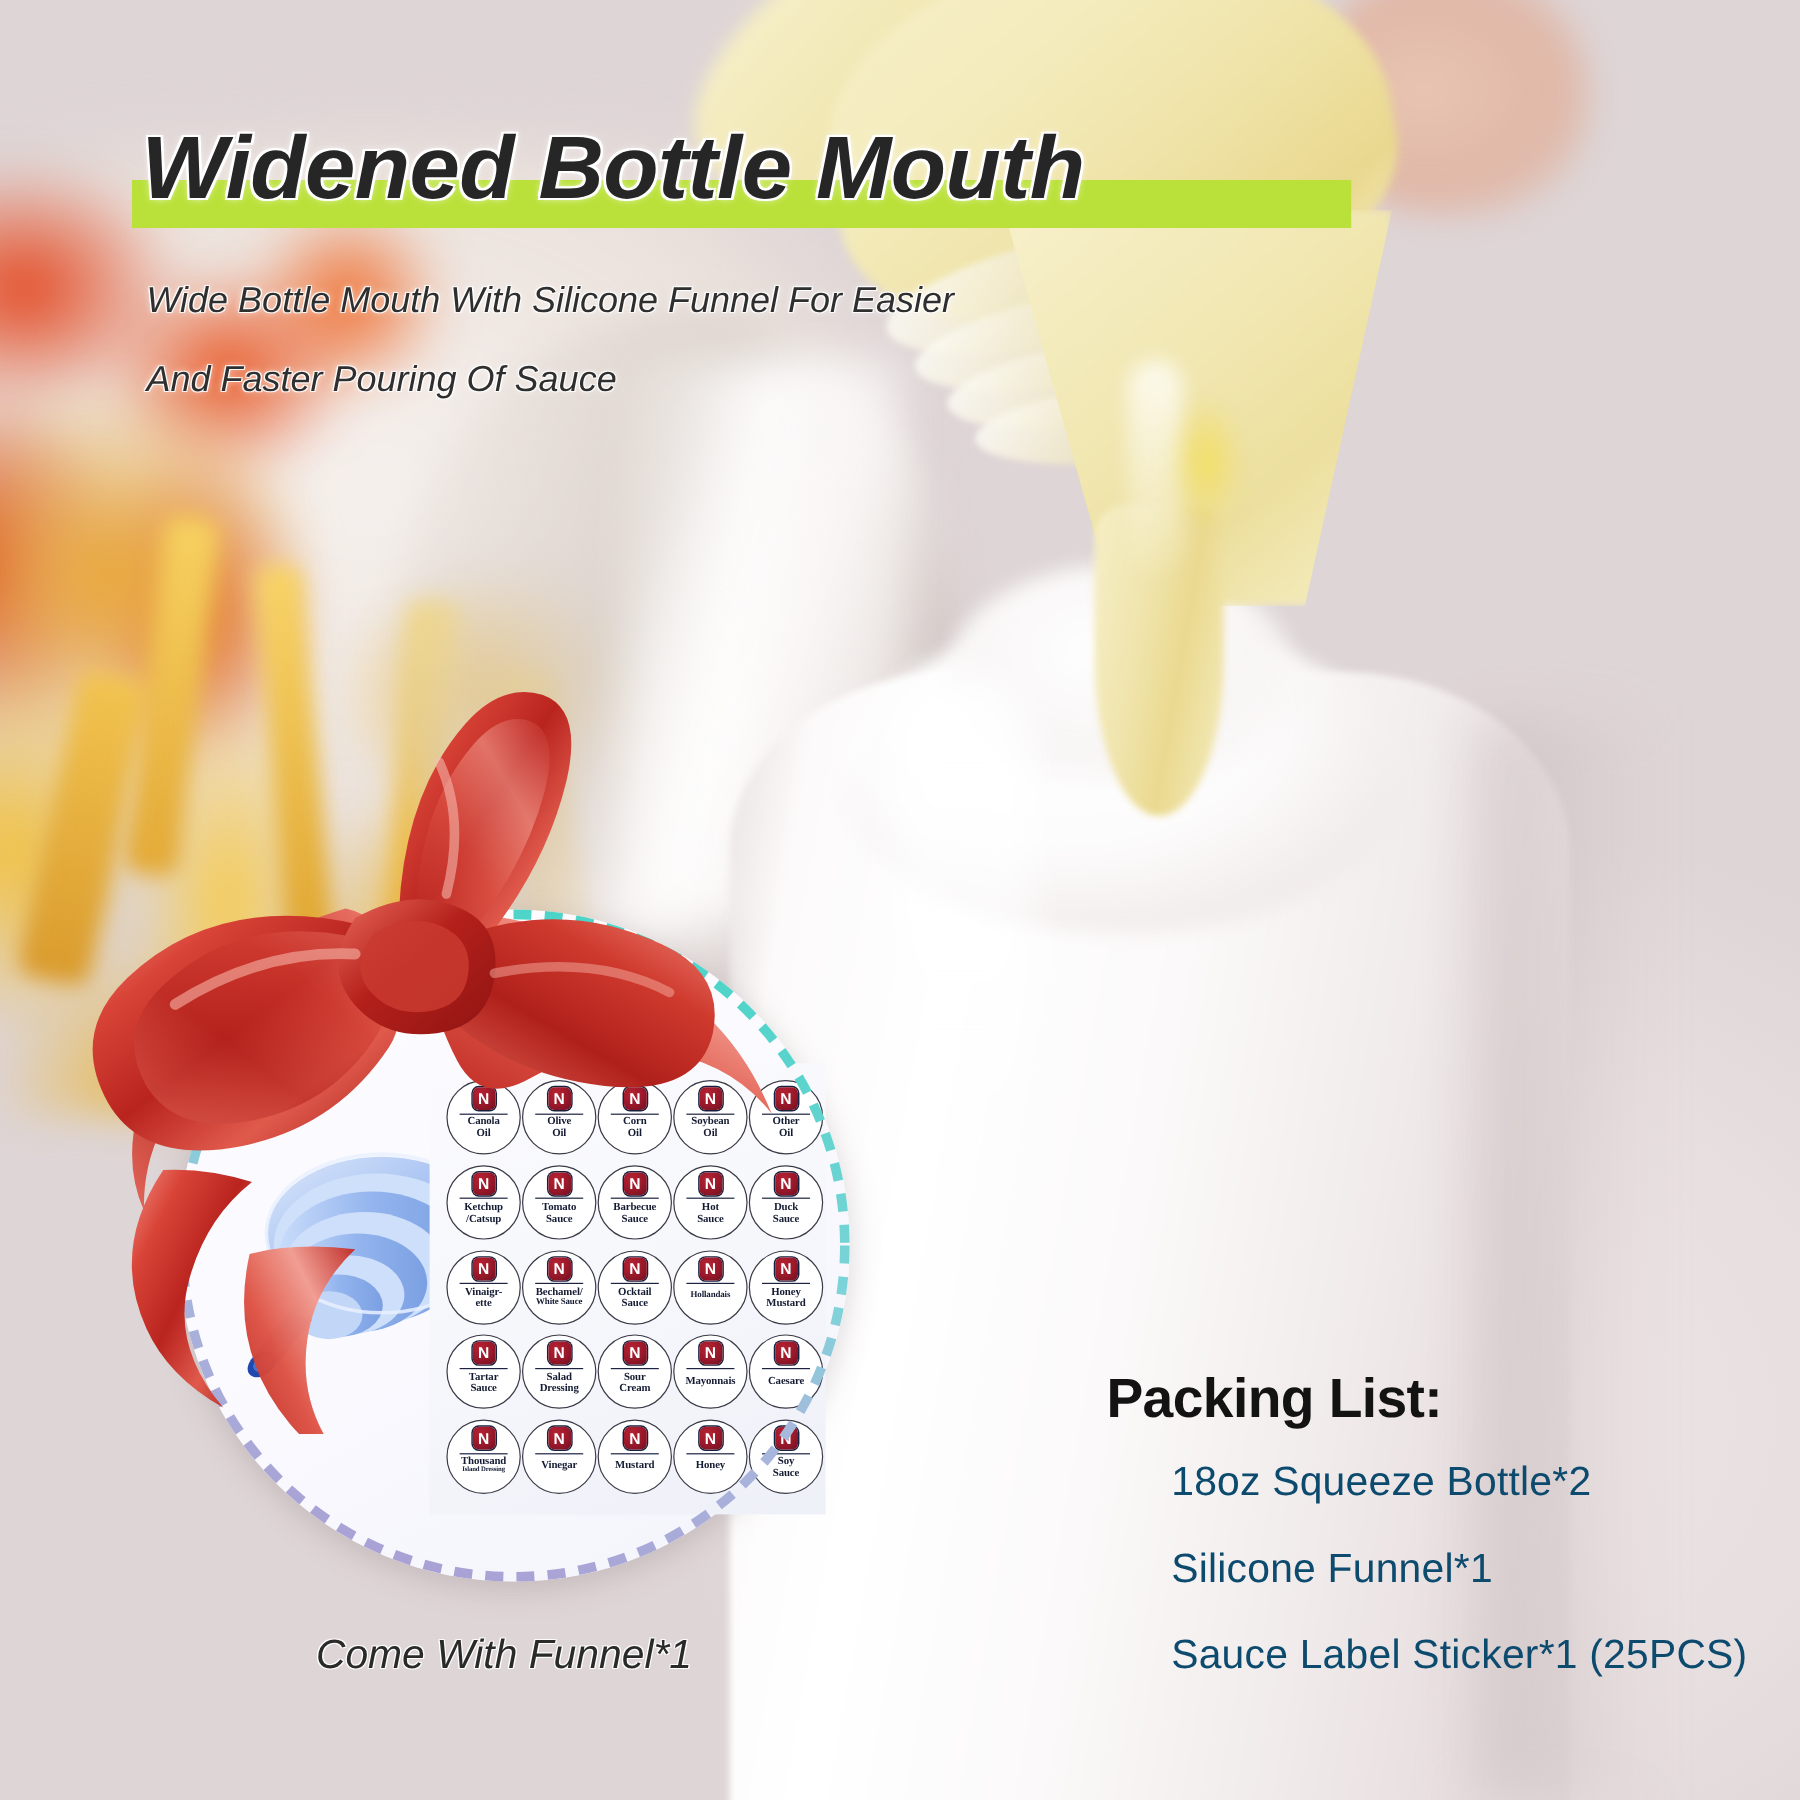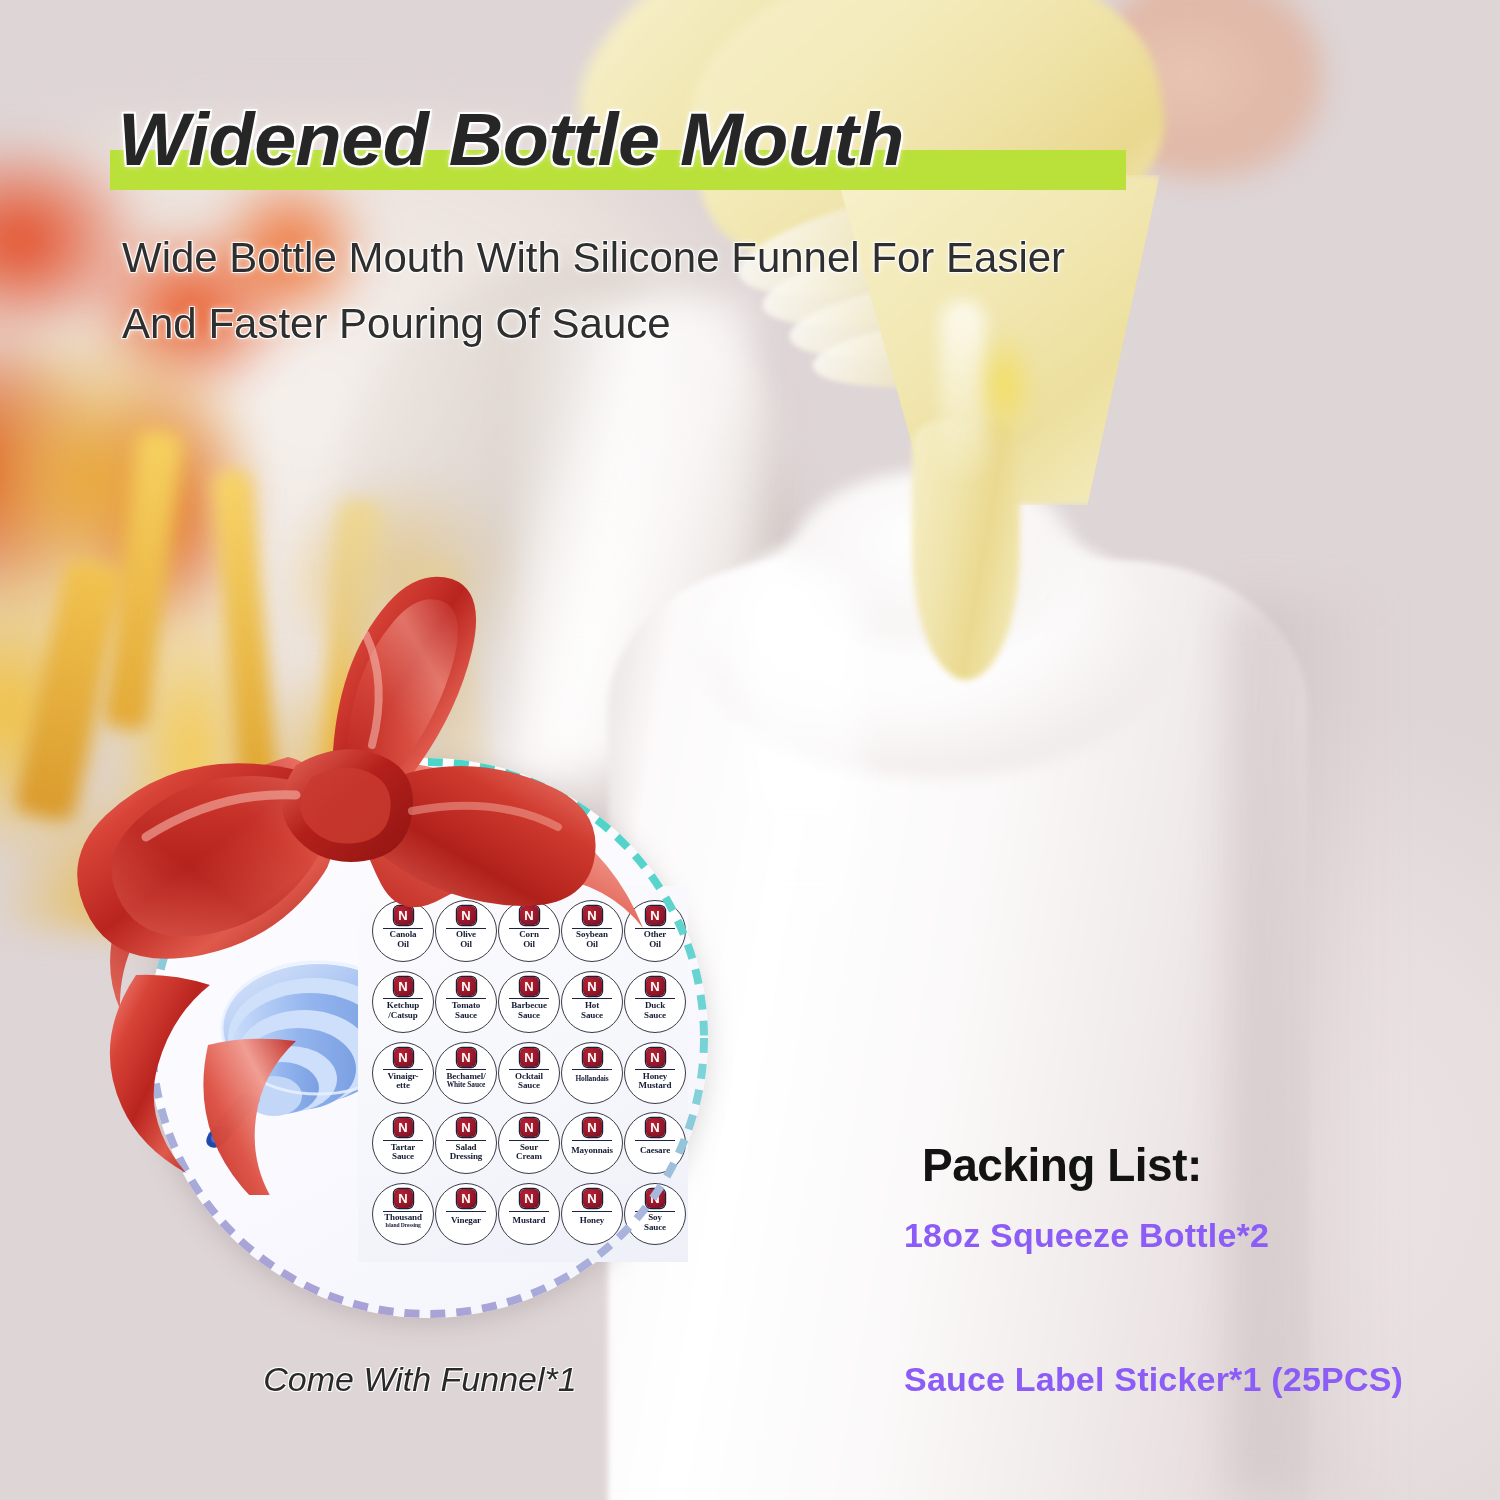--- a/index.html
+++ b/index.html
@@ -171,21 +171,21 @@
     text-shadow:
       -2px -2px 0 rgba(255,255,255,.95),
        2px -2px 0 rgba(255,255,255,.95),
       -2px  2px 0 rgba(255,255,255,.95),
        2px  2px 0 rgba(255,255,255,.95),
        0 0 7px rgba(255,255,255,.9);
     white-space:nowrap;
   }
   .subtitle{
     position:absolute; left:122px;
-    font-size:42px; font-weight:400;
+    font-size:30px; font-style:italic; font-weight:400;
     color:#2f2f2f;
     white-space:nowrap;
     text-shadow:-1px -1px 0 rgba(255,255,255,.8),1px -1px 0 rgba(255,255,255,.8),
                 -1px 1px 0 rgba(255,255,255,.8),1px 1px 0 rgba(255,255,255,.8),
                 0 0 6px rgba(255,255,255,.85);
   }
   .subtitle.l1{ top:234px; }
   .subtitle.l2{ top:300px; }
 
   
@@ -270,22 +270,22 @@
   .caption.l1{ left:0; width:840px; top:1360px;font-style:italic; }
   .caption.l2{ left:0; width:840px; top:1405px; }
 
   
   .pl-title{
     position:absolute; left:922px; top:1138px;
     font-size:46px; font-weight:bold; color:#131313;
     letter-spacing:-.5px;
   }
   .pl-item{
-    position:absolute; left:904px;
-    font-size:34px; color:#8b5cf6; font-weight:700;
+    position:absolute; left:976px;
+    font-size:34px; color:#0c4a6e; font-weight:400;
     letter-spacing:.2px; white-space:nowrap;
   }
   .pl-item.i0{ top:1216px; }
   .pl-item.i1{ top:1288px; }
   .pl-item.i2{ top:1360px; }
 </style>
 </head>
 <body>
 
 <div id="stage">
@@ -584,15 +584,16 @@
       <path d="M106 262 q72 -46 150 -42" fill="none" stroke="#f6b2a6" stroke-width="9" opacity=".6" stroke-linecap="round"></path>
       <path d="M326 60 q22 48 6 110" fill="none" stroke="#f8c0b4" stroke-width="8" opacity=".55" stroke-linecap="round"></path>
       <path d="M372 236 q84 -16 146 16" fill="none" stroke="#f5ac9f" stroke-width="8" opacity=".5" stroke-linecap="round"></path>
     </svg>
   </div>
 
   <div class="caption l1">Come With  Funnel*1</div>
 
   <div class="pl-title">Packing List:</div>
   <div class="pl-item i0">18oz Squeeze Bottle*2</div>
+  <div class="pl-item i1">Silicone Funnel*1</div>
   <div class="pl-item i2">Sauce Label Sticker*1 (25PCS)</div>
 
 </div>
 
 </body></html>

